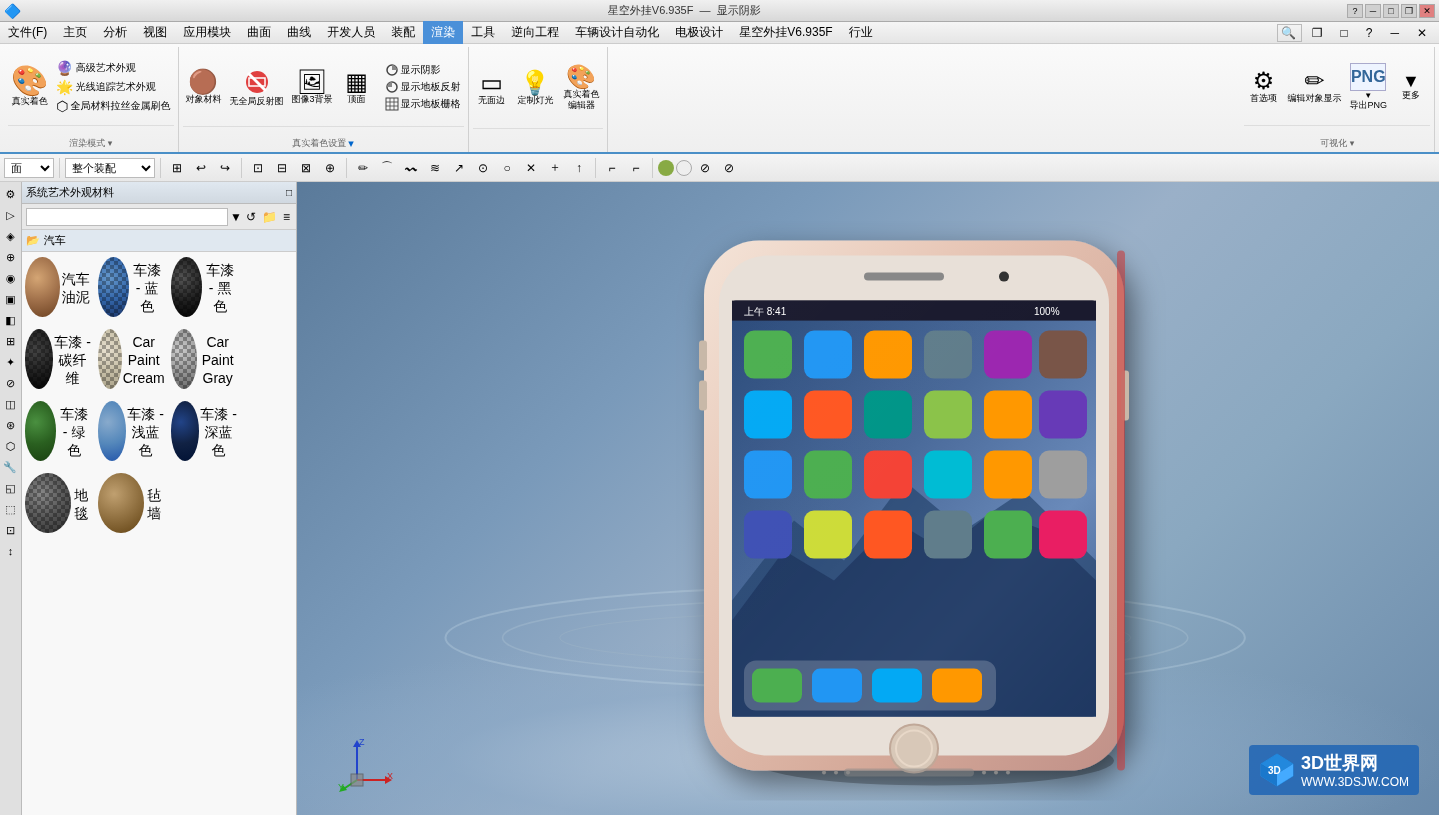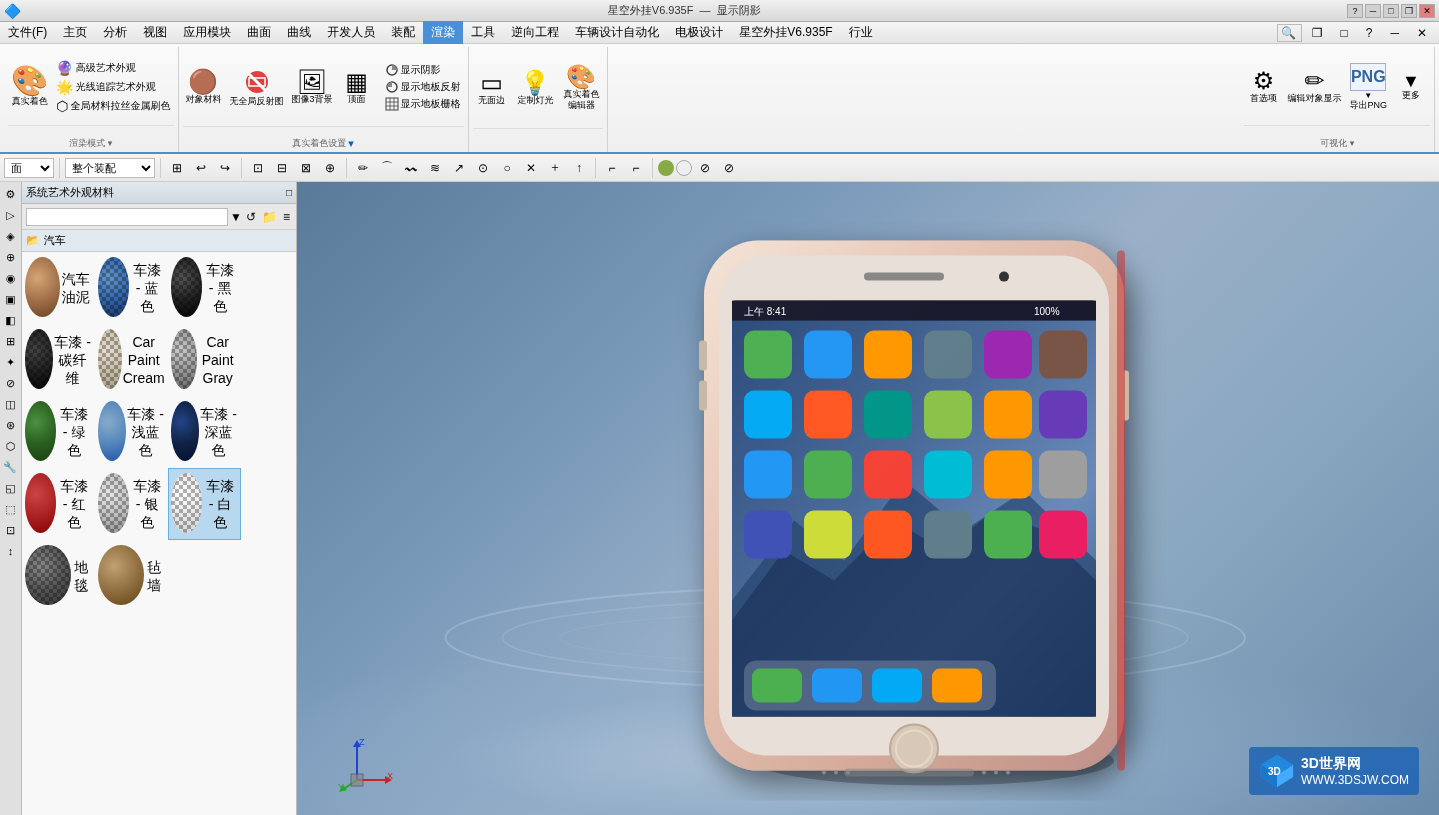--- a/index.html
+++ b/index.html
@@ -574,34 +574,20 @@
         <div class="material-item">
           <div class="material-sphere sphere-light-blue"></div>
           <span>车漆 - 浅蓝色</span>
         </div>
         <div class="material-item">
           <div class="material-sphere sphere-dark-blue"></div>
           <span>车漆 - 深蓝色</span>
         </div>
       </div>
 
-      <div class="material-row">
-        <div class="material-item">
-          <div class="material-sphere sphere-red"></div>
-          <span>车漆 - 红色</span>
-        </div>
-        <div class="material-item">
-          <div class="material-sphere sphere-silver sphere-check"></div>
-          <span>车漆 - 银色</span>
-        </div>
-        <div class="material-item selected">
-          <div class="material-sphere sphere-white sphere-check"></div>
-          <span>车漆 - 白色</span>
-        </div>
-      </div>
 
       <div class="material-row">
         <div class="material-item">
           <div class="material-sphere sphere-ground sphere-check"></div>
           <span>地毯</span>
         </div>
         <div class="material-item">
           <div class="material-sphere sphere-wall"></div>
           <span>毡墙</span>
         </div>
@@ -747,18 +733,18 @@
       <div id="watermark-cube">
         <svg viewBox="0 0 36 36" width="36" height="36">
           <polygon points="18,2 34,12 34,24 18,34 2,24 2,12" fill="#1a5faa" stroke="#2288dd" stroke-width="1"></polygon>
           <polygon points="18,2 34,12 18,22 2,12" fill="#2288dd"></polygon>
           <polygon points="18,22 34,12 34,24 18,34" fill="#44aaff"></polygon>
           <polygon points="2,12 18,22 18,34 2,24" fill="#1a78cc"></polygon>
           <text x="9" y="22" fill="white" font-size="10" font-family="Arial" font-weight="bold">3D</text>
         </svg>
       </div>
       <div>
-        <div style="font-size:14px; font-weight:bold;">3D世界网</div>
+        <div style="font-size:18px; font-weight:bold;">3D世界网</div>
         <div style="font-size:12px;">WWW.3DSJW.COM</div>
       </div>
     </div>
   </div>
 </div>
 
 </body></html>

